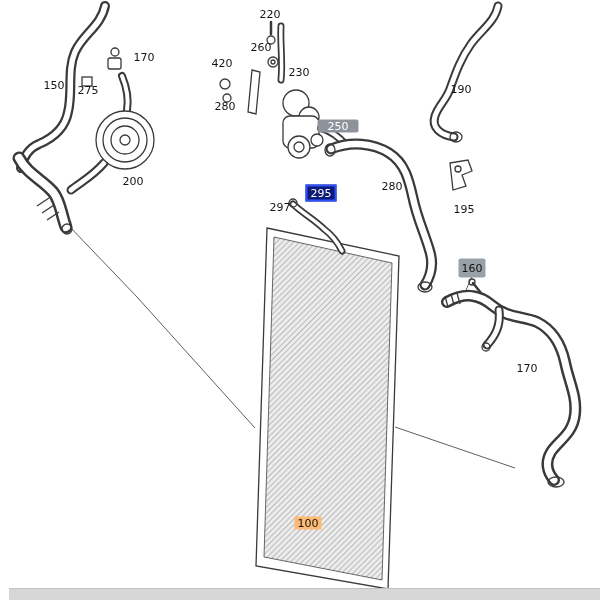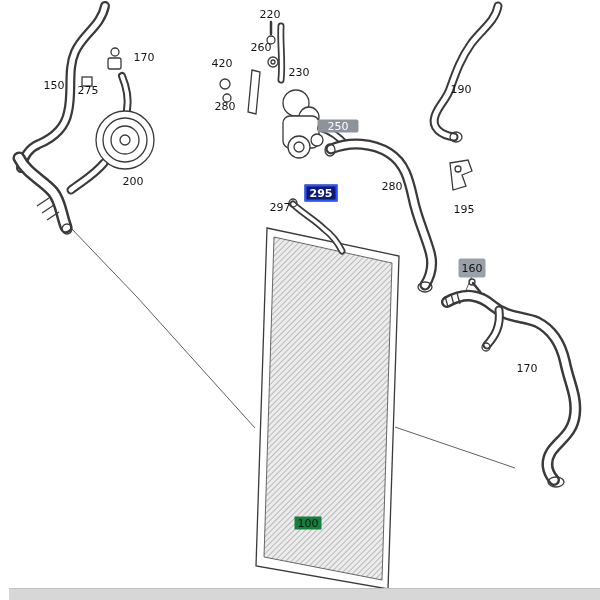--- a/index.html
+++ b/index.html
@@ -32,23 +32,23 @@
     white-space: nowrap;
     user-select: none;
   }
   .tag-gray   { background: #8e939b; color: #ffffff; padding: 0 10px; border-radius: 2px; }
   .tag-gray2  { background: #9aa0a8; color: #101014; padding: 3px 3px; border-radius: 2px; }
   .tag-selected {
     background: #0e1a78;
     color: #ffffff;
     border: 2px solid #2f52ff;
     padding: 0 3px;
-    font-weight: bold;
-  }
-  .on-white { background: #15803d; padding: 0 3px; }
+    font-weight: normal;
+  }
+  .on-white { background: #fdba74; padding: 0 3px; }
 
   #watermark {
     position: absolute;
     left: 88px;
     top: 396px;
     font-family: "Liberation Serif", serif;
     font-weight: bold;
     font-size: 34px;
     letter-spacing: 0.5px;
     color: #1d12dd;

